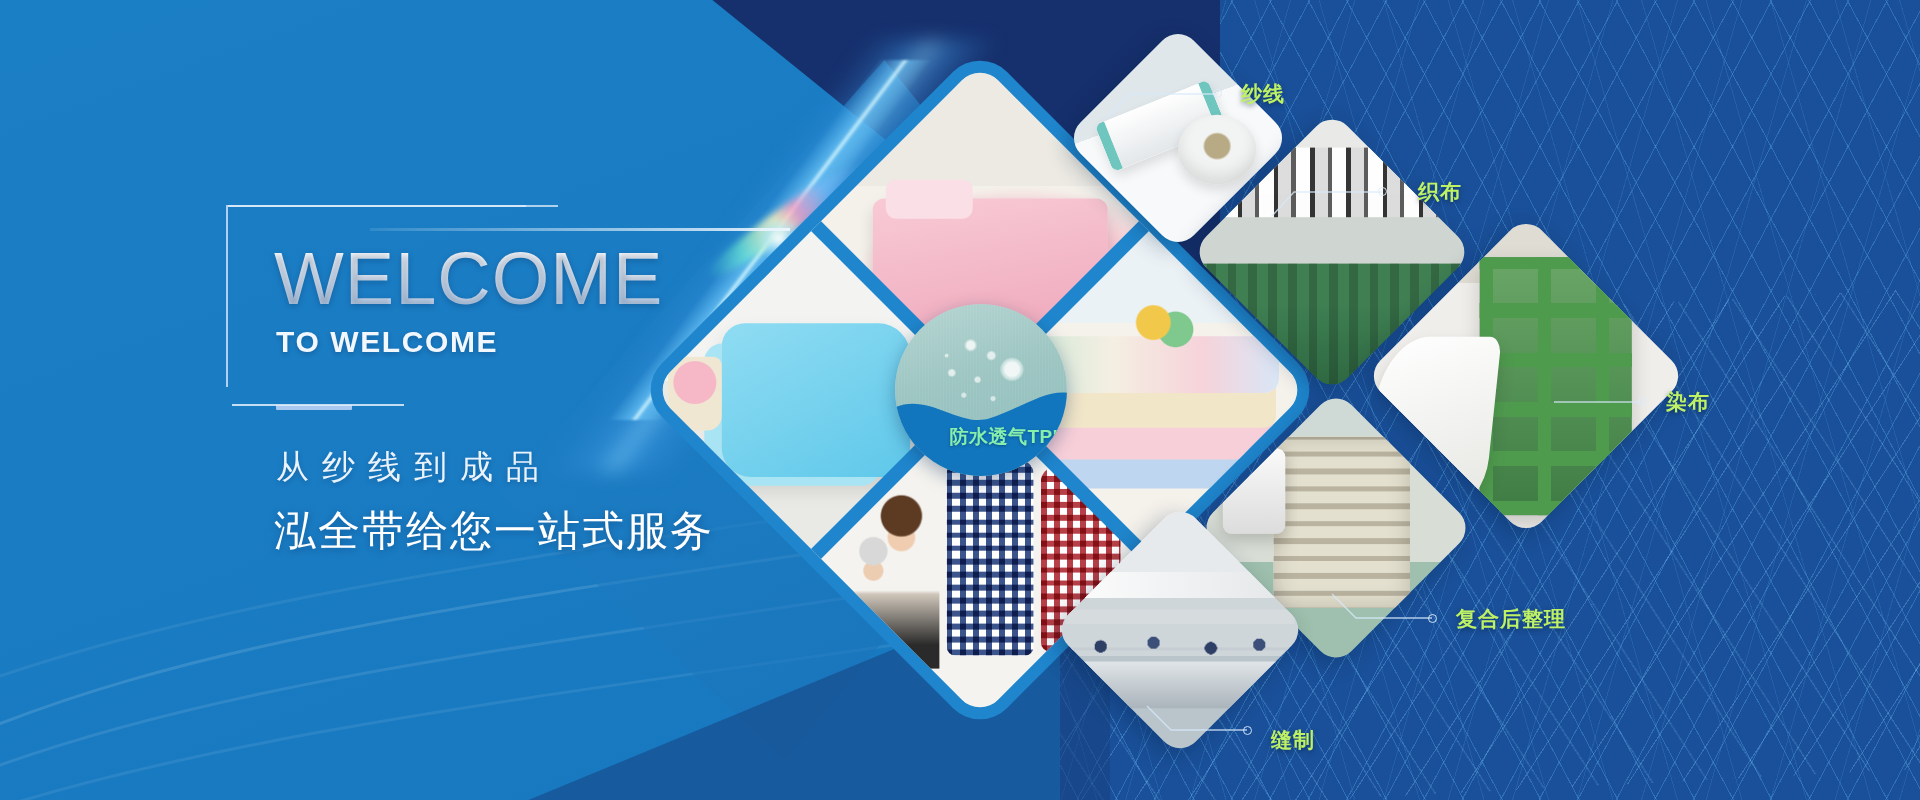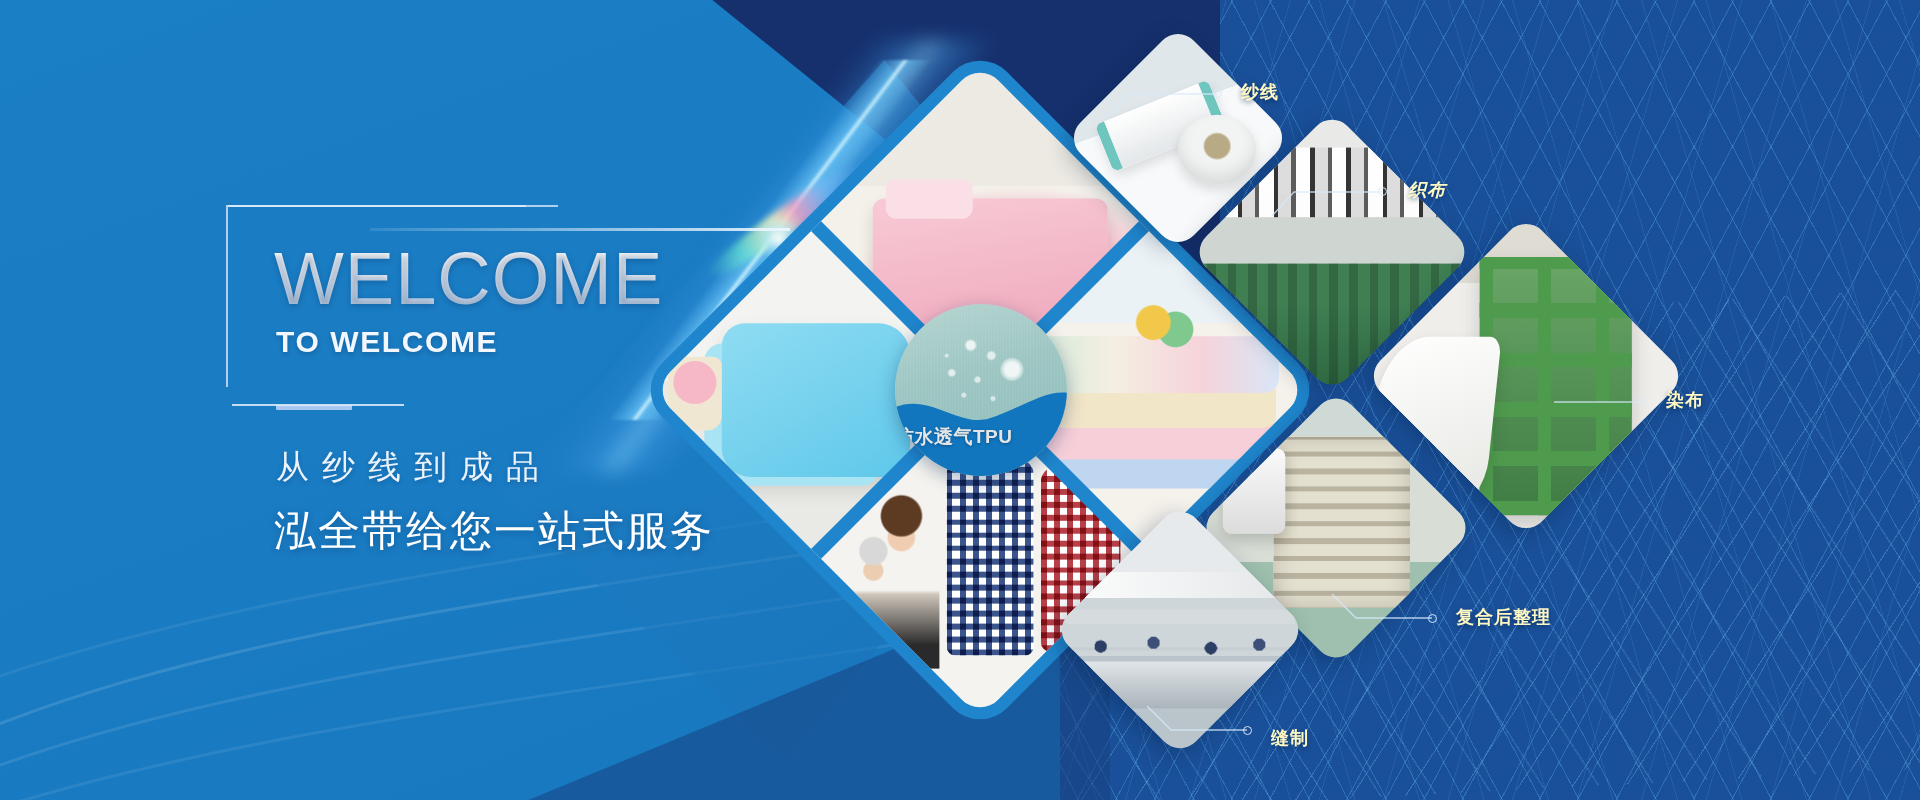--- a/index.html
+++ b/index.html
@@ -275,21 +275,21 @@
       radial-gradient(circle 4px at 57% 55%, rgba(255,255,255,.6) 0 46%, rgba(255,255,255,0) 80%),
       radial-gradient(circle 3px at 30% 30%, rgba(255,255,255,.6) 0 46%, rgba(255,255,255,0) 80%),
       repeating-linear-gradient(90deg, rgba(255,255,255,.05) 0 1px, rgba(0,0,0,0) 1px 3px);
   }
   .tpu-badge .wave {
     position:absolute; left:-6%; bottom:0; width:112%; height:56%;
   }
   .tpu-badge .wave svg { width:100%; height:100%; display:block; }
   .tpu-label {
     position:absolute; left:0; right:0; bottom:26px;
-    text-align:left; color:#e5e5e5; font-size:19px; font-weight:700;
+    text-align:right; color:#86efac; font-size:19px; font-weight:700;
     letter-spacing:.5px; z-index:2;
     text-shadow:0 1px 3px rgba(0,40,90,.45);
   }
 
   
   .tile {
     position:absolute; border-radius:22px; overflow:hidden;
     transform:rotate(45deg);
     box-shadow:0 8px 22px rgba(4,25,60,.30);
   }
@@ -394,21 +394,21 @@
   
   .callout { position:absolute; }
   .callout .leader { position:absolute; overflow:visible; }
   .callout .leader svg { display:block; overflow:visible; }
   .callout .dot {
     position:absolute; width:9px; height:9px; border-radius:50%;
     border:1.6px solid rgba(222,235,250,.92); background:transparent;
   }
   .callout .lbl {
     position:absolute; white-space:nowrap;
-    color:#fef9c3; font-size:18px; font-weight:600; letter-spacing:1px;
+    color:#bef264; font-size:21px; font-weight:600; letter-spacing:1px;
     text-shadow:0 2px 5px rgba(4,28,70,.55);
   }
 
   .c-yarn      { left:1215px; top:62px;  }
   .c-weave     { left:1380px; top:160px; }
   .c-dye       { left:1640px; top:388px; }
   .c-laminate  { left:1430px; top:600x;  top:600px; }
   .c-sew       { left:1245px; top:712px; }
 </style>
 </head>
@@ -515,21 +515,21 @@
     <div class="lbl" style="left:26px; top:18px;">纱线</div>
   </div>
 
   <div class="callout c-weave">
     <div class="leader" style="left:-110px; top:18px;">
       <svg width="120" height="40">
           <path d="M2,38 L24,14 L112,14" fill="none" stroke="rgba(215,232,250,.8)" stroke-width="1.4"></path>
         </svg>
     </div>
     <div class="dot" style="left:-2px; top:27px;"></div>
-    <div class="lbl" style="left:28px; top:18px;font-style:italic;">织布</div>
+    <div class="lbl" style="left:38px; top:18px;">织布</div>
   </div>
 
   <div class="callout c-dye">
     <div class="leader" style="left:-88px; top:6px;">
       <svg width="96" height="16">
           <path d="M2,8 L90,8" fill="none" stroke="rgba(215,232,250,.8)" stroke-width="1.4"></path>
         </svg>
     </div>
     <div class="dot" style="left:-2px; top:9px;"></div>
     <div class="lbl" style="left:26px; top:0px;">染布</div>

